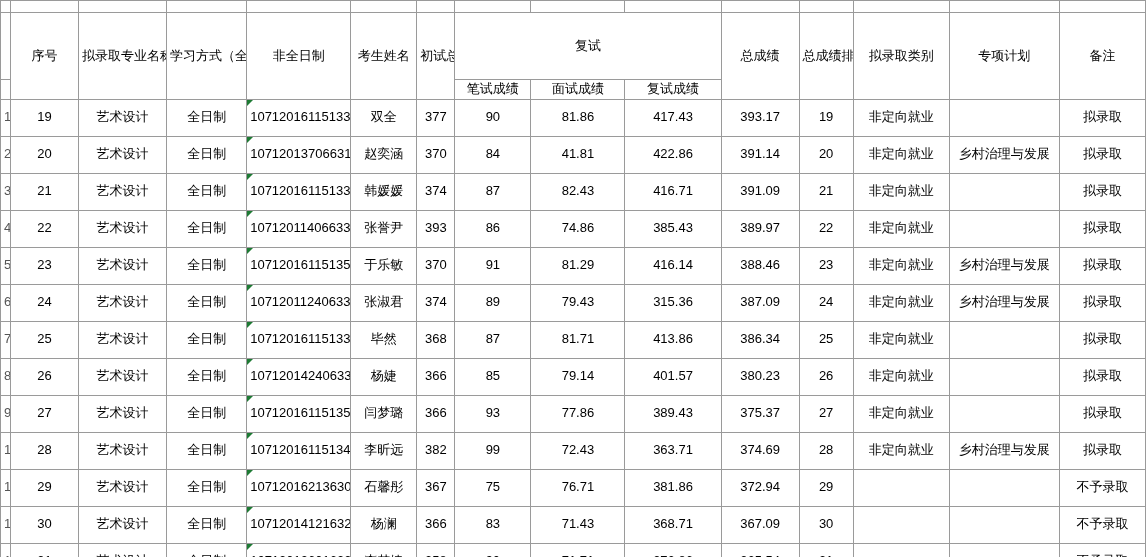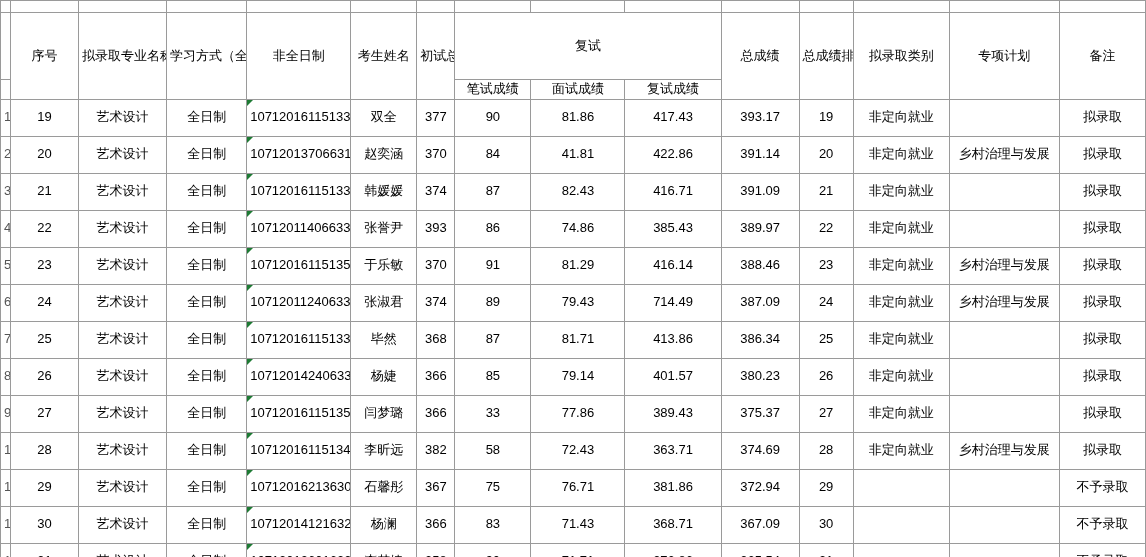--- a/index.html
+++ b/index.html
@@ -244,21 +244,21 @@
   <tr class="rowtall">
     <td class="gutter">6</td>
     <td>24</td>
     <td>艺术设计</td>
     <td>全日制</td>
     <td class="mark">107120112406331</td>
     <td>张淑君</td>
     <td>374</td>
     <td>89</td>
     <td>79.43</td>
-    <td>714.49</td>
+    <td>315.36</td>
     <td>387.09</td>
     <td>24</td>
     <td>非定向就业</td>
     <td>乡村治理与发展</td>
     <td>拟录取</td>
   </tr>
 
   <tr class="rowtall">
     <td class="gutter">7</td>
     <td>25</td>
@@ -296,39 +296,39 @@
   </tr>
 
   <tr class="rowtall">
     <td class="gutter">9</td>
     <td>27</td>
     <td>艺术设计</td>
     <td>全日制</td>
     <td class="mark">107120161151352</td>
     <td>闫梦璐</td>
     <td>366</td>
-    <td>33</td>
+    <td>93</td>
     <td>77.86</td>
     <td>389.43</td>
     <td>375.37</td>
     <td>27</td>
     <td>非定向就业</td>
     <td></td>
     <td>拟录取</td>
   </tr>
 
   <tr class="rowtall">
     <td class="gutter">10</td>
     <td>28</td>
     <td>艺术设计</td>
     <td>全日制</td>
     <td class="mark">107120161151347</td>
     <td>李昕远</td>
     <td>382</td>
-    <td>58</td>
+    <td>99</td>
     <td>72.43</td>
     <td>363.71</td>
     <td>374.69</td>
     <td>28</td>
     <td>非定向就业</td>
     <td>乡村治理与发展</td>
     <td>拟录取</td>
   </tr>
 
   <tr class="rowtall">

